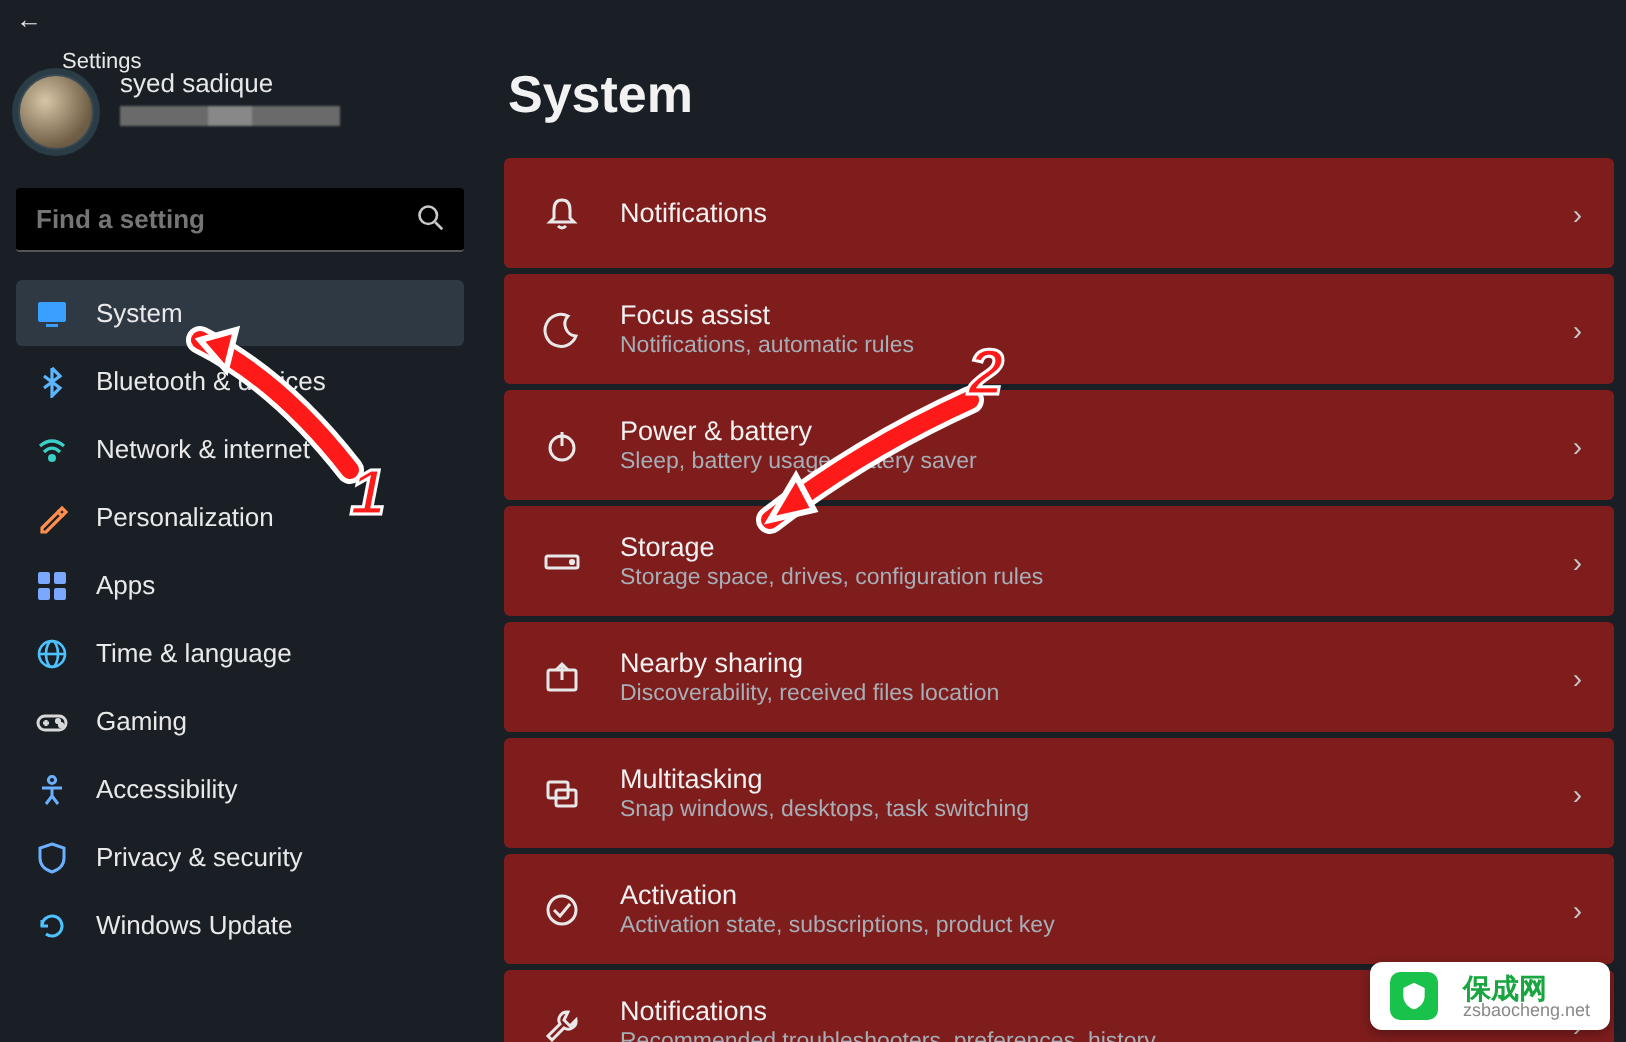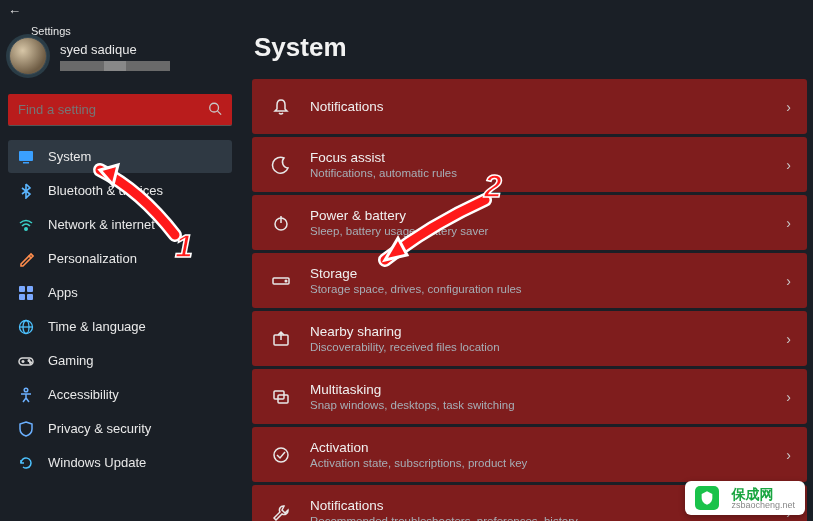--- a/index.html
+++ b/index.html
@@ -19,42 +19,43 @@
     color: #e8e8e8;
     gap: 10px;
   }
   .back-arrow { font-size: 13px; cursor: pointer; }
   .app-title { font-size: 11px; margin-top: 44px; }
 
   .layout { display: flex; height: calc(100% - 18px); }
 
   
   .sidebar { width: 240px; padding: 10px 4px 0 4px; display: flex; flex-direction: column; }
-  .user-block { display: flex; align-items: center; gap: 10px; padding: 6px 6px 14px 2px; }
+  .user-block { display: flex; gap: 10px; padding: 6px 6px 14px 2px; }
   .avatar-outer { width: 44px; height: 44px; border-radius: 50%; background: #2a3c46; display: flex; align-items:center; justify-content:center; }
   .avatar { width: 38px; height: 38px; border-radius: 50%; background: radial-gradient(circle at 35% 35%, #d7c6a7 0%, #6e5c44 70%); border:1px solid #3a4a54; }
   .user-text { display: flex; flex-direction: column; gap: 4px; }
   .user-name { font-size: 13px; color: #e8e8e8; }
   .user-email {
     width: 110px; height: 10px;
     background: linear-gradient(90deg, #6a6a6a 0%, #6a6a6a 40%, #888 40%, #888 60%, #6a6a6a 60%);
     filter: blur(0.5px);
   }
 
   .search-wrap { position: relative; margin: 2px 4px 14px 4px; }
   .search-input {
     width: 100%; height: 32px;
-    background: #b91c1c;
+    background: #000000;
     border: none;
     border-bottom: 1px solid #555;
     color: #c9c9c9;
     padding: 0 34px 0 10px;
     font-size: 13px;
     outline: none;
     border-radius: 2px;
+    font-weight: bold;
   }
   .search-icon {
     position: absolute; right: 10px; top: 50%; transform: translateY(-50%);
     color: #c9c9c9; font-size: 13px;
   }
 
   .nav { display: flex; flex-direction: column; gap: 1px; padding: 0 4px; }
   .nav-item {
     display: flex; align-items: center; gap: 14px;
     height: 33px; padding: 0 10px;

